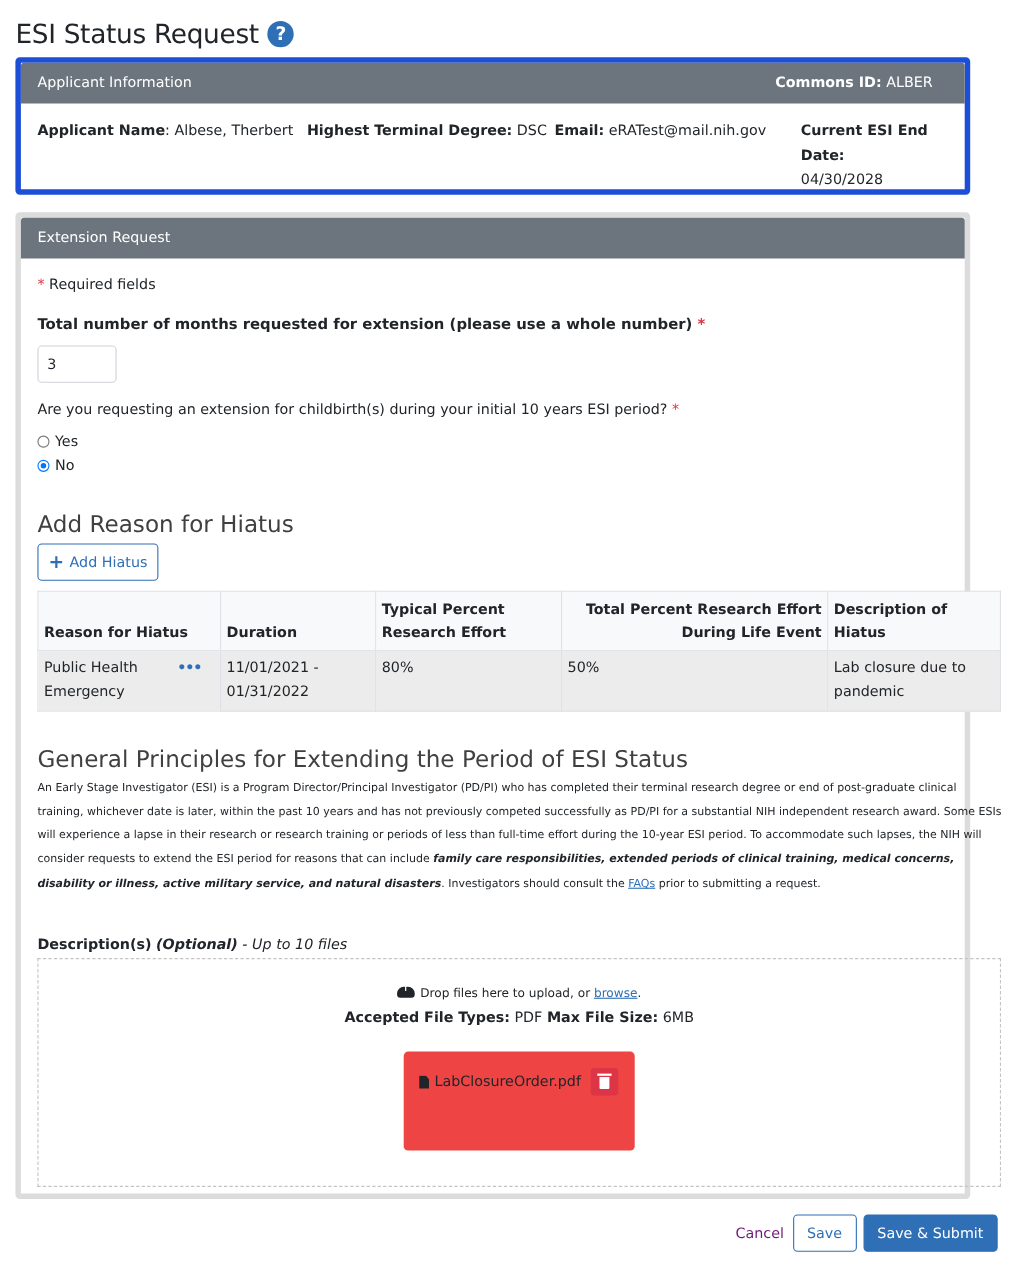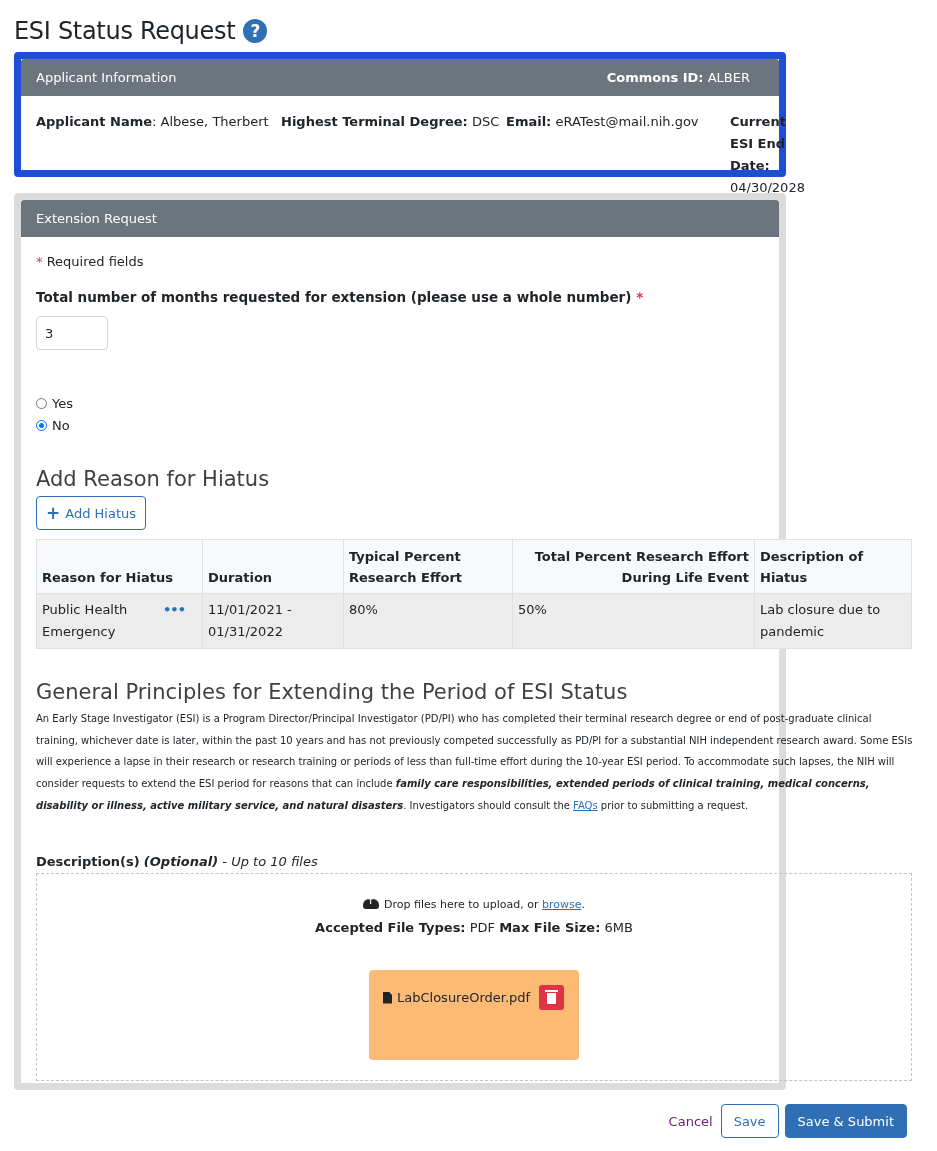--- a/index.html
+++ b/index.html
@@ -10,21 +10,21 @@
     color: #212529; font-size: 13px;
     position: relative;
   }
   .page { position: absolute; left: 14px; top: 0; width: 908px; }
 
   .title-row { position: absolute; left: 0; top: 14px; height: 34px; display: flex; align-items: center; }
   .page-title { font-size: 24px; font-weight: normal; margin: 0; color: #212529; letter-spacing: -0.3px; }
   .help-icon { margin-left: 8px; width: 24px; height: 24px; border-radius: 50%; background: #2e6fb6; color: #fff;
     font-weight: bold; font-size: 17px; display: flex; align-items: center; justify-content: center; }
 
-  .card { position: absolute; left: 0; width: 772px; border: 7px solid #1d4ed8; border-radius: 4px; background: #fff; }
+  .card { position: absolute; left: 0; width: 868px; border: 5px solid #1d4ed8; border-radius: 4px; background: #fff; }
   .card-header { background: #6c757d; color: #fff; height: 37px; display: flex; align-items: center; justify-content: space-between;
     padding: 0 29px 0 15px; font-size: 13px; border-radius: 3px 3px 0 0; }
   .card-header b { font-weight: bold; }
 
   .applicant { top: 52px; height: 125px; }
   .app-body { position: relative; height: 86px; }
   .field { position: absolute; top: 15px; font-size: 13px; line-height: 22px; }
   .field b { font-weight: bold; }
 
   .extension { top: 193px; height: 897px; border-color: #dcdcdc; }
@@ -56,21 +56,21 @@
   .principles-text { top: 508px; left: 15px; width: 880px; font-size: 10px; line-height: 21.7px; }
   .principles-text a { color: #2e6fb6; text-decoration: underline; }
   .principles-text em { font-weight: bold; font-style: italic; }
 
   .attach-label { top: 654px; left: 15px; font-size: 13px; }
   .attach-label i { font-style: italic; }
   .dropzone { top: 673px; left: 15px; width: 876px; height: 208px; border: 1px dashed #c4c4c4; }
   .drop-line1 { position: absolute; top: 24px; width: 100%; text-align: center; font-size: 11px; }
   .drop-line1 a { color: #2e6fb6; text-decoration: underline; }
   .drop-line2 { position: absolute; top: 46px; width: 100%; text-align: center; font-size: 13px; }
-  .file-card { position: absolute; left: 332px; top: 96px; width: 210px; height: 90px; background: #fdba74; border-radius: 4px; }
+  .file-card { position: absolute; left: 332px; top: 84px; width: 210px; height: 90px; background: #ef4444; border-radius: 4px; }
   .file-name { position: absolute; left: 14px; top: 20px; font-size: 13px; display: flex; align-items: center; }
   .file-icon { width: 9px; height: 12px; background: #212529; margin-right: 5px; position: relative; clip-path: polygon(0 0, 65% 0, 100% 30%, 100% 100%, 0 100%); }
   .delete-btn { position: absolute; left: 170px; top: 15px; width: 25px; height: 25px; background: #dc3545; border-radius: 3px;
     display: flex; align-items: center; justify-content: center; }
   .trash { width: 9px; height: 11px; background: #fff; border-radius: 0 0 1px 1px; position: relative; margin-top: 2px; }
   .trash::before { content: ""; position: absolute; left: -2px; top: -3px; width: 13px; height: 2px; background: #fff; }
 
   .cloud-icon { display: inline-block; width: 16px; height: 10px; background: #212529; border-radius: 6px 6px 3px 3px; position: relative; margin-right: 5px; vertical-align: -1px; }
   .cloud-icon::after { content: "\2191"; position: absolute; left: 4px; top: -3px; color: #fff; font-size: 9px; font-weight: bold; }
 
@@ -117,20 +117,23 @@
 
     <div class="abs required-note">
       <span class="req-star">*</span> <span>Required fields</span>
     </div>
 
     <div class="abs months-label">
       <span>Total number of months requested for extension (please use a whole number)</span> <span class="req-star">*</span>
     </div>
     <input class="abs months-input" type="text" value="3" style="">
 
+    <div class="abs childbirth-q">
+      <span>Are you requesting an extension for childbirth(s) during your initial 10 years ESI period?</span> <span class="req-star">*</span>
+    </div>
     <div class="abs radio-row" style="top:196px;">
       <span class="radio"></span>
       <span>Yes</span>
     </div>
     <div class="abs radio-row" style="top:218px;">
       <span class="radio checked"></span>
       <span>No</span>
     </div>
 
     <div class="abs section-title" style="top:267px;left:15px;">Add Reason for Hiatus</div>

